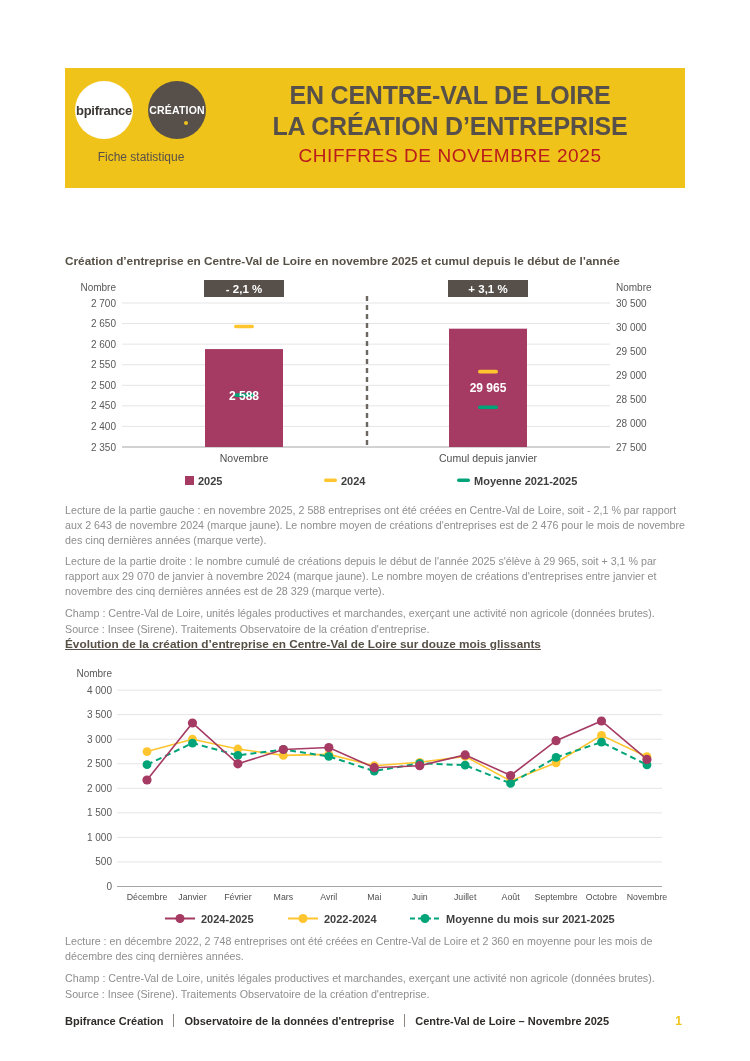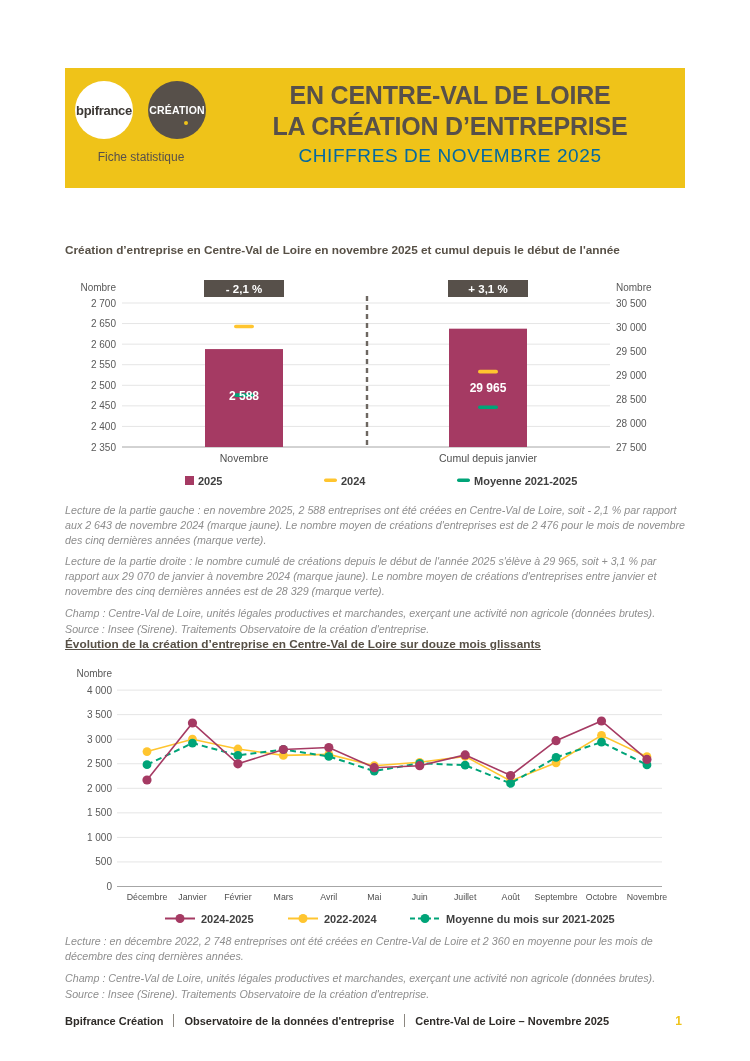--- a/index.html
+++ b/index.html
@@ -11,40 +11,40 @@
   .logo-circle{position:absolute;border-radius:50%;display:flex;align-items:center;justify-content:center;}
   .logo-white{left:10px;top:13px;width:58px;height:58px;background:#ffffff;}
   .logo-white span{font-size:13px;font-weight:bold;color:#3d3935;letter-spacing:-0.3px;}
   .logo-dark{left:83px;top:13px;width:58px;height:58px;background:#57504a;}
   .logo-dark span{font-size:10.5px;font-weight:bold;color:#ffffff;letter-spacing:0.2px;}
   .logo-dot{position:absolute;left:36px;bottom:14px;width:4px;height:4px;border-radius:50%;background:#efc319;}
   .tagline{position:absolute;left:0;top:82px;width:152px;text-align:center;
            font-size:12px;font-weight:normal;color:#57504a;}
   .titles{position:absolute;left:160px;top:12px;width:450px;text-align:center;}
   .title-line{font-size:25px;font-weight:bold;color:#57504a;line-height:31px;letter-spacing:-0.2px;}
-  .subtitle{font-size:19px;font-weight:400;color:#0369a1;letter-spacing:0.6px;margin-top:3px;}
+  .subtitle{font-size:19px;font-weight:400;color:#b91c1c;letter-spacing:0.6px;margin-top:3px;}
 
   
   .sec-title{position:absolute;left:65px;width:620px;font-size:11.8px;font-weight:bold;color:#575046;}
-  .sec1-title{top:243px;}
+  .sec1-title{top:254px;}
   .sec2-title{top:637px;text-decoration:underline;}
 
   
   .chart1{position:absolute;left:65px;top:278px;}
   .chart2{position:absolute;left:65px;top:665px;}
   svg text{font-family:"Liberation Sans",sans-serif;}
   .tick{font-size:10px;fill:#595959;}
   .xlabel{font-size:10.5px;fill:#4f4f4f;}
   .month{font-size:8.8px;fill:#4f4f4f;}
   .badge-text{font-size:11.5px;font-weight:bold;fill:#ffffff;}
   .bar-label{font-size:12px;font-weight:bold;fill:#ffffff;}
   .legend-text{font-size:11px;font-weight:bold;fill:#3f3f3f;}
 
   
-  .notes{position:absolute;left:65px;width:622px;font-style:italic;font-size:10.7px;
+  .notes{position:absolute;left:65px;width:622px;font-size:10.7px;
          color:#8e8e8e;line-height:1.38;}
   .notes1{top:503px;}
   .notes2{top:934px;}
   .notes p{margin:0 0 7px 0;}
 
   
   .footer{position:absolute;left:65px;top:1014px;width:620px;display:flex;align-items:center;
           font-size:11px;font-weight:bold;color:#2e2b28;}
   .vsep{display:inline-block;width:1px;height:13px;background:#8c8780;margin:0 10px;}
   .pagenum{position:absolute;right:3px;top:0;color:#efc319;font-size:12px;font-weight:bold;}

